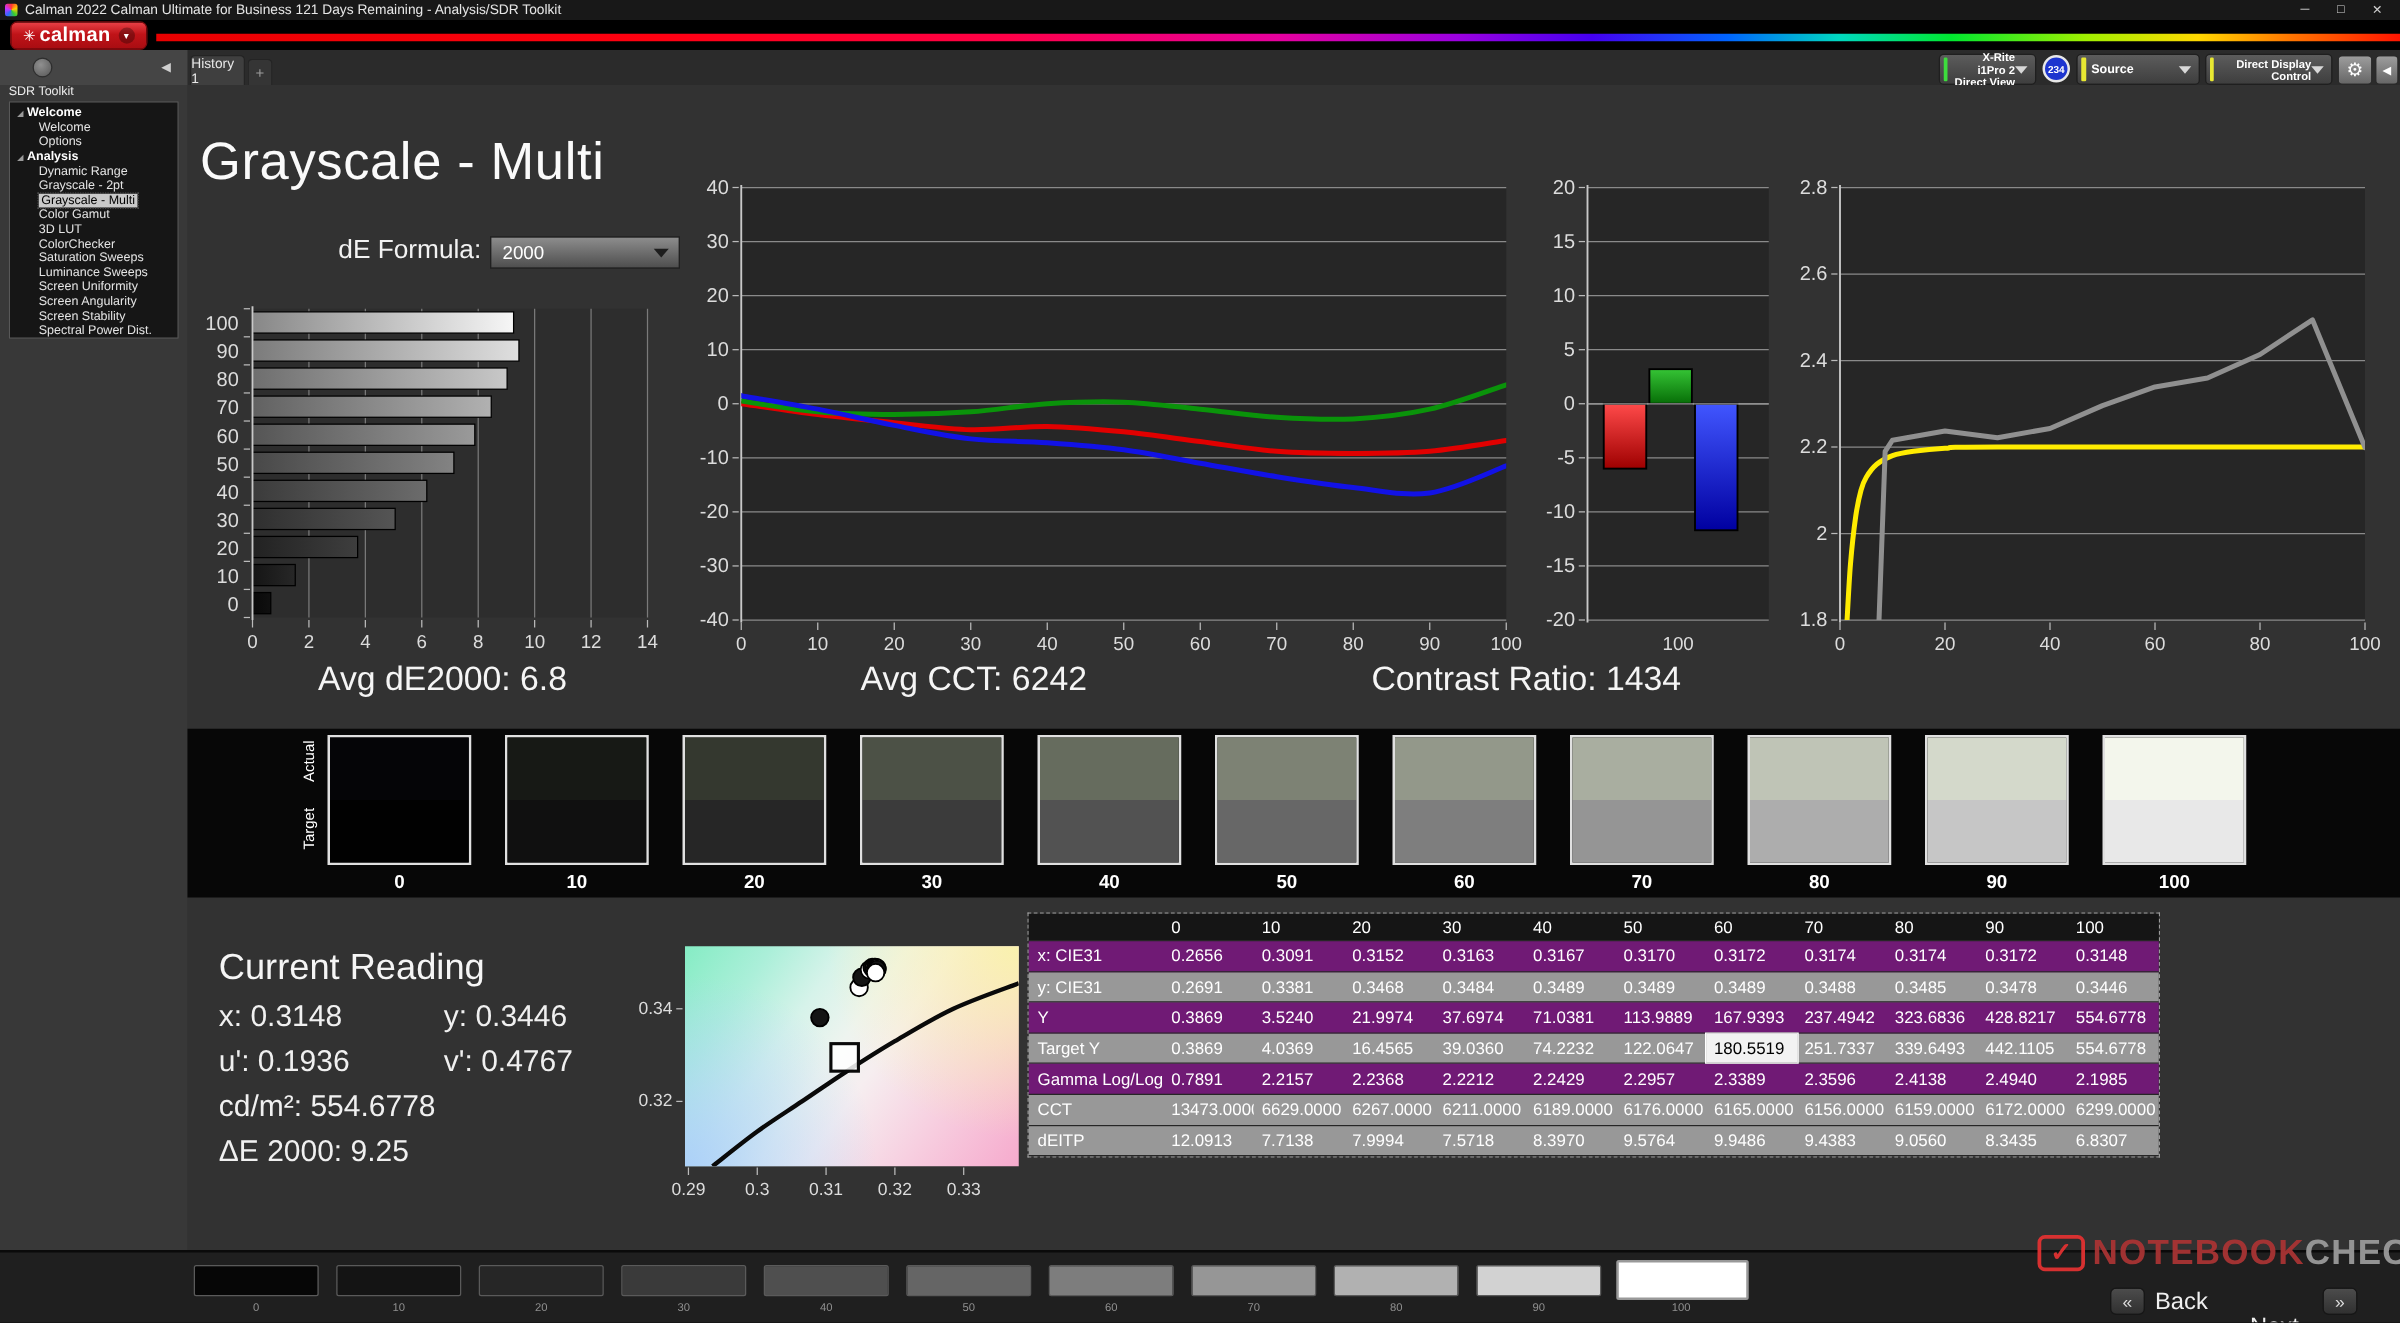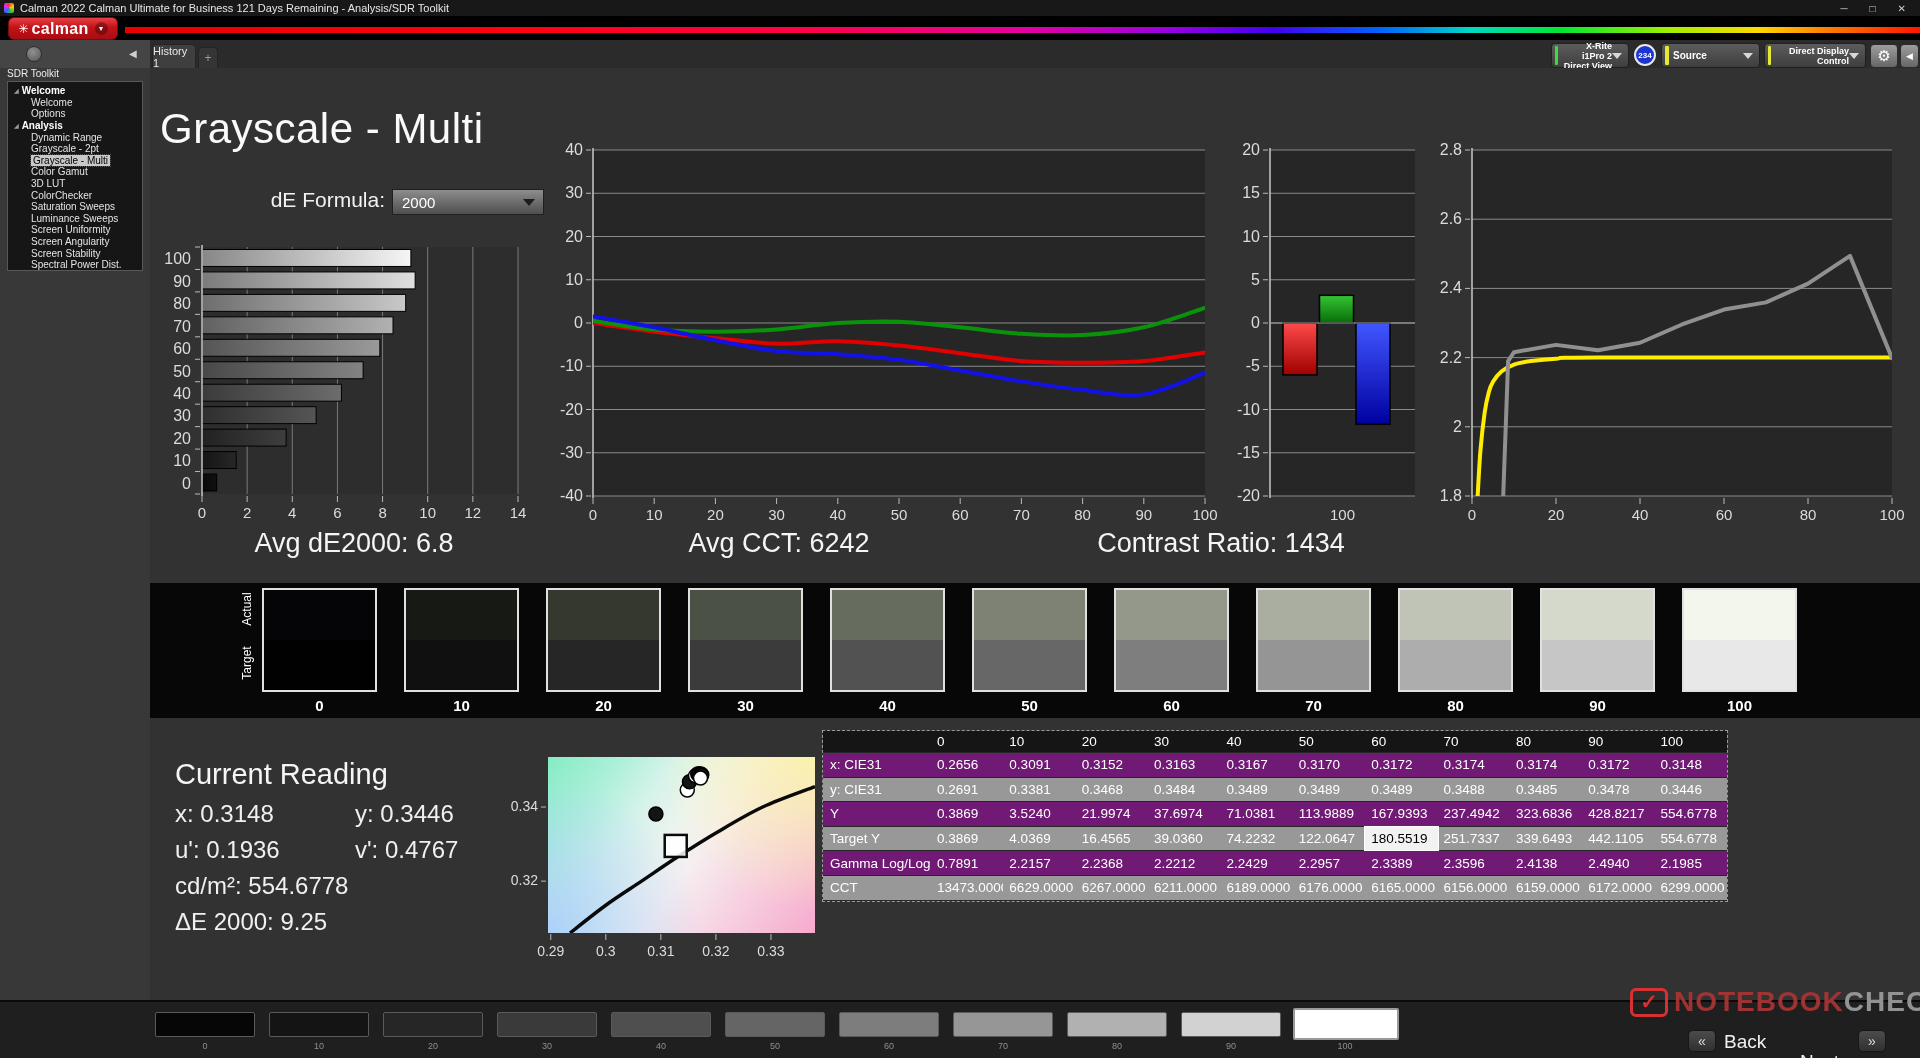--- a/index.html
+++ b/index.html
@@ -398,20 +398,34 @@
         <div class="tcell">6629.0000</div>
         <div class="tcell">6267.0000</div>
         <div class="tcell">6211.0000</div>
         <div class="tcell">6189.0000</div>
         <div class="tcell">6176.0000</div>
         <div class="tcell">6165.0000</div>
         <div class="tcell">6156.0000</div>
         <div class="tcell">6159.0000</div>
         <div class="tcell">6172.0000</div>
         <div class="tcell">6299.0000</div>
+      </div>
+      <div class="trow light">
+        <div class="tcell lab">dEITP</div>
+        <div class="tcell">12.0913</div>
+        <div class="tcell">7.7138</div>
+        <div class="tcell">7.9994</div>
+        <div class="tcell">7.5718</div>
+        <div class="tcell">8.3970</div>
+        <div class="tcell">9.5764</div>
+        <div class="tcell">9.9486</div>
+        <div class="tcell">9.4383</div>
+        <div class="tcell">9.0560</div>
+        <div class="tcell">8.3435</div>
+        <div class="tcell">6.8307</div>
       </div>
     </div>
 
   <div class="abs bottom-bar"></div>
   <div id="patterns">
       <div class="lvl-btn" style="left: 155px; background: linear-gradient(rgb(6, 6, 6), rgb(6, 6, 6));"></div>
       <div class="lvl-num" style="left: 148px;">0</div>
       <div class="lvl-btn" style="left: 269px; background: linear-gradient(rgb(20, 20, 20), rgb(20, 20, 20));"></div>
       <div class="lvl-num" style="left: 262px;">10</div>
       <div class="lvl-btn" style="left: 383px; background: linear-gradient(rgb(38, 38, 38), rgb(38, 38, 38));"></div>

